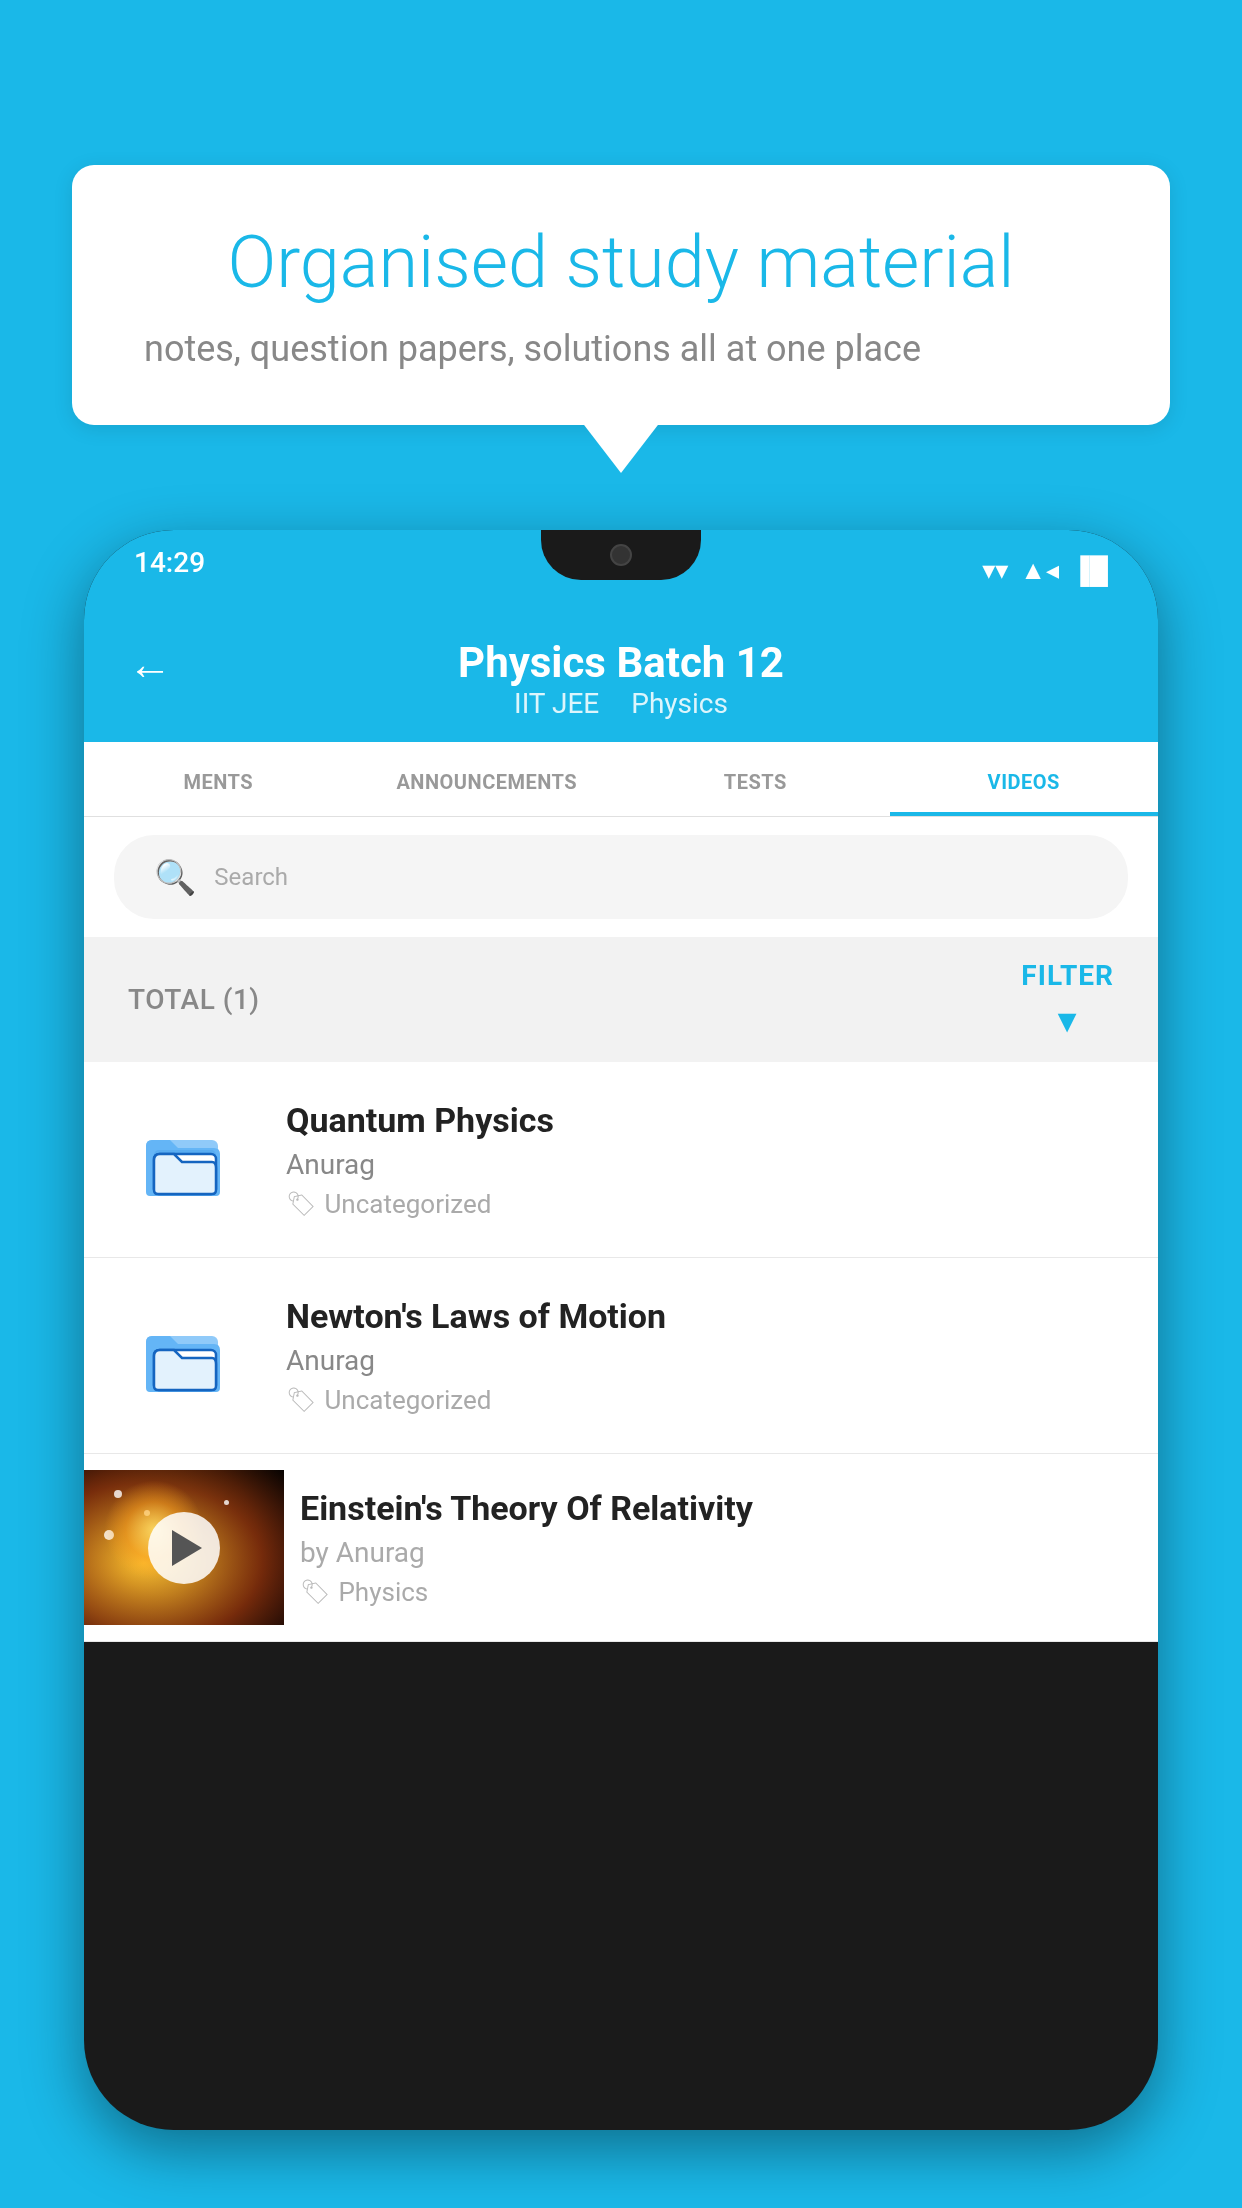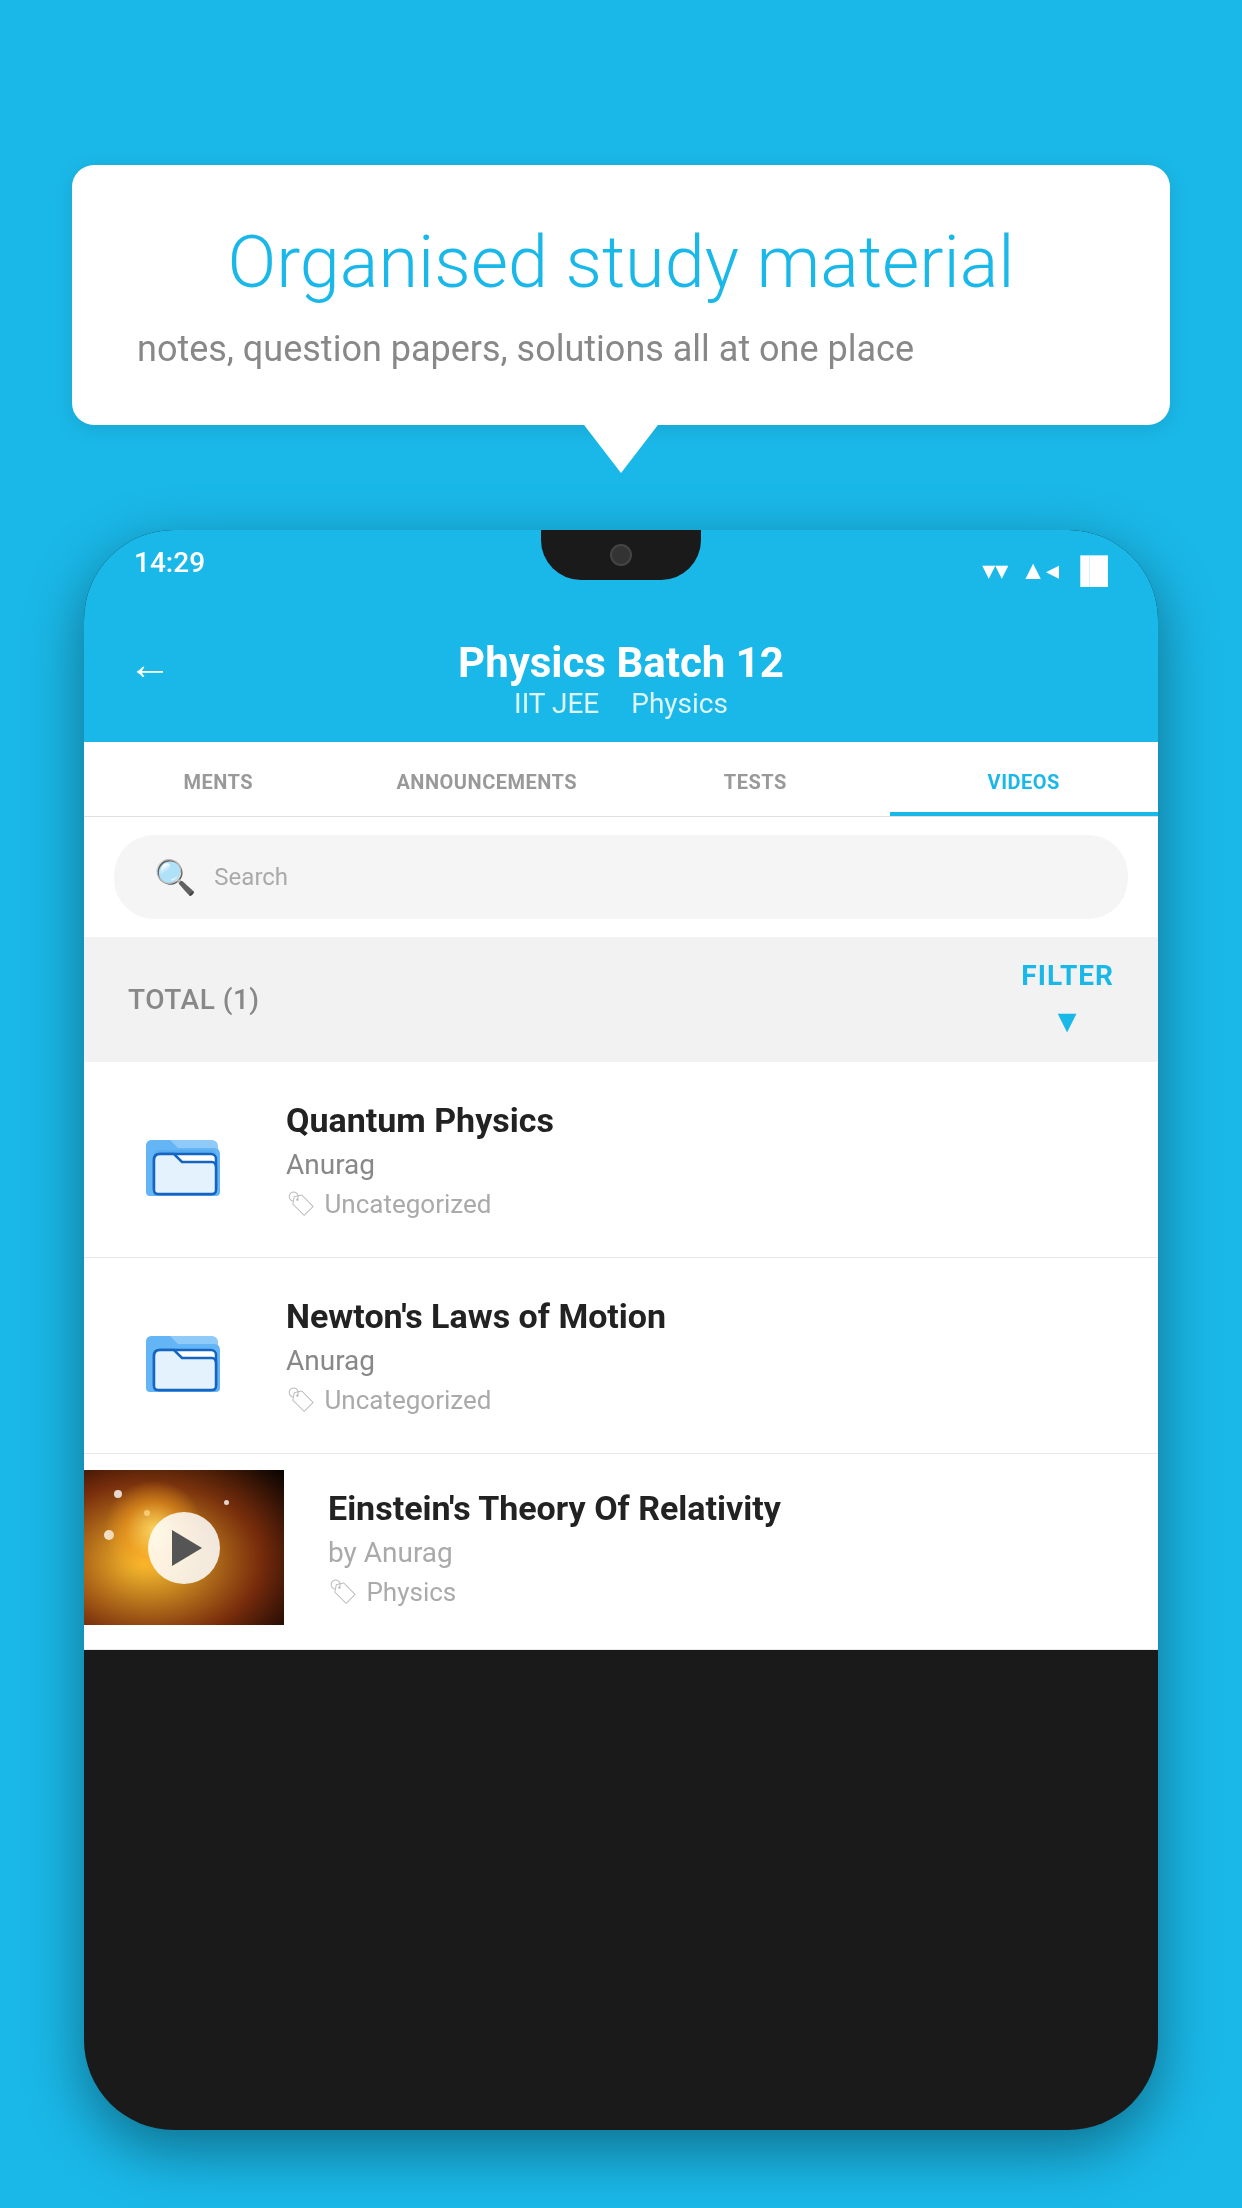--- a/index.html
+++ b/index.html
@@ -44,20 +44,21 @@
       color: #1ab8e8;
       line-height: 1.2;
       margin-bottom: 22px;
       text-align: center;
     }
 
     .bubble-subtitle {
       font-size: 36px;
       color: #888;
       font-weight: 400;
+      margin-left: 7px;
     }
 
     
     .phone-container {
       position: absolute;
       top: 530px;
       left: 84px;
       right: 84px;
       bottom: 0;
     }
@@ -292,23 +293,23 @@
       color: #aaa;
       display: flex;
       align-items: center;
       gap: 8px;
     }
 
     
     .video-item-thumb {
       display: flex;
       align-items: center;
-      padding: 0 44px 8px 0;
+      padding: 0 44px 0 0;
       border-bottom: 1px solid #e8e8e8;
-      gap: 44px;
+      gap: 16px;
       cursor: pointer;
     }
 
     .thumb-image {
       width: 200px;
       height: 155px;
       flex-shrink: 0;
       background: radial-gradient(circle at 40% 50%, #f5c842, #e8a020, #c06010, #402010);
       position: relative;
       display: flex;

